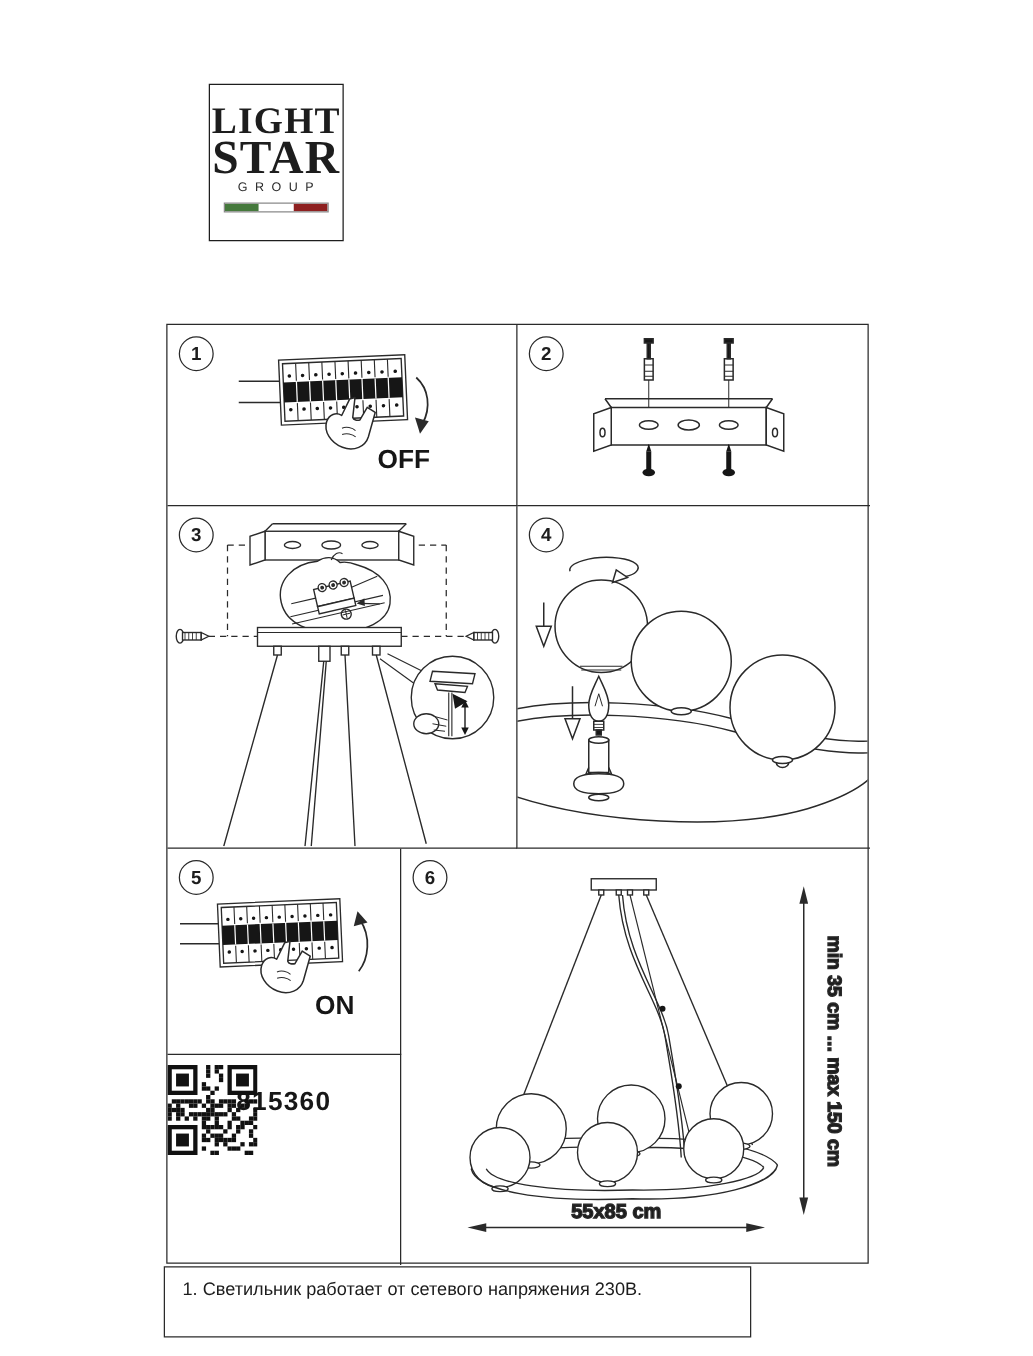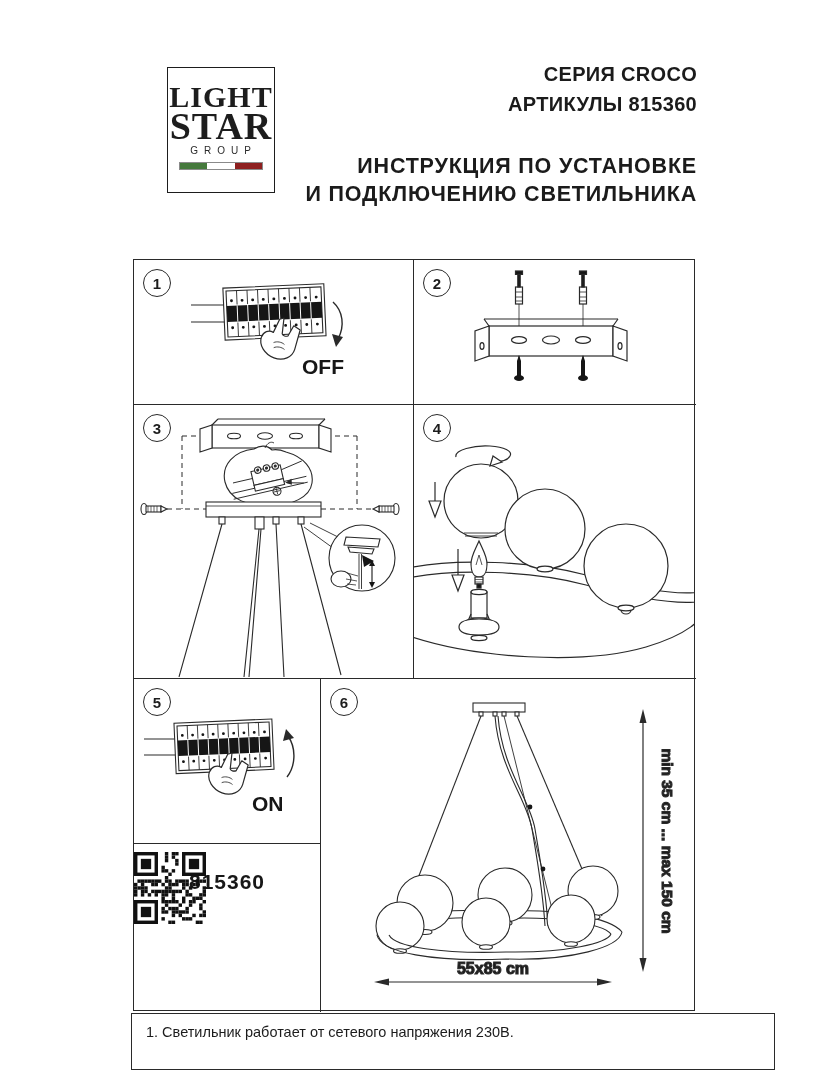--- a/index.html
+++ b/index.html
@@ -36,48 +36,40 @@
          font-weight:bold;font-size:15px;z-index:2;background:#fff;}
   .cell svg{position:absolute;left:0;top:0;}
 
   
   .qr-cell-inner{position:absolute;left:0;top:0;width:100%;height:100%;
                  display:flex;flex-direction:column;align-items:center;}
   .article-number{font-weight:bold;font-size:21px;letter-spacing:1px;margin-top:26px;color:#171717;}
   .qr-box{margin-top:8px;}
 
   
-  .footer{position:absolute;left:131px;top:1013px;width:644px;height:57px;
+  .footer{position:absolute;left:131px;top:1013px;width:470px;height:57px;
           border:1.6px solid #2a2a2a;box-sizing:border-box;padding:8px 14px 0 14px;}
   .footnote{font-size:14.5px;line-height:20px;color:#1c1c1c;}
 </style>
 </head>
 <body>
 
 <div class="page">
 
   <div class="logo">
     <div class="logo-light">LIGHT</div>
     <div class="logo-star">STAR</div>
     <div class="logo-group">GROUP</div>
     <div class="logo-flag">
       <span id="flag-green" style="background: rgb(69, 121, 60);"></span>
       <span id="flag-white" style="background: rgb(255, 255, 255);"></span>
       <span id="flag-red" style="background: rgb(142, 32, 32);"></span>
     </div>
   </div>
 
-  <div class="header">
-    <div class="hdr-series">СЕРИЯ CROCO</div>
-    <div class="hdr-articles">АРТИКУЛЫ 815360</div>
-    <div class="hdr-title">
-      <div>ИНСТРУКЦИЯ ПО УСТАНОВКЕ</div>
-      <div>И ПОДКЛЮЧЕНИЮ СВЕТИЛЬНИКА</div>
-    </div>
-  </div>
 
   <div class="grid">
 
     <div class="cell br bb" style="left:0;top:0;width:280px;height:145px;">
       <div class="badge">1</div>
       <svg width="278" height="143" viewBox="0 0 278 143">
         <g stroke="#2a2a2a" stroke-width="1.2" fill="none">
           <path d="M57,45 H91 M57,62 H91"></path>
         </g>
         <g transform="translate(92,31) rotate(-2.5)">

